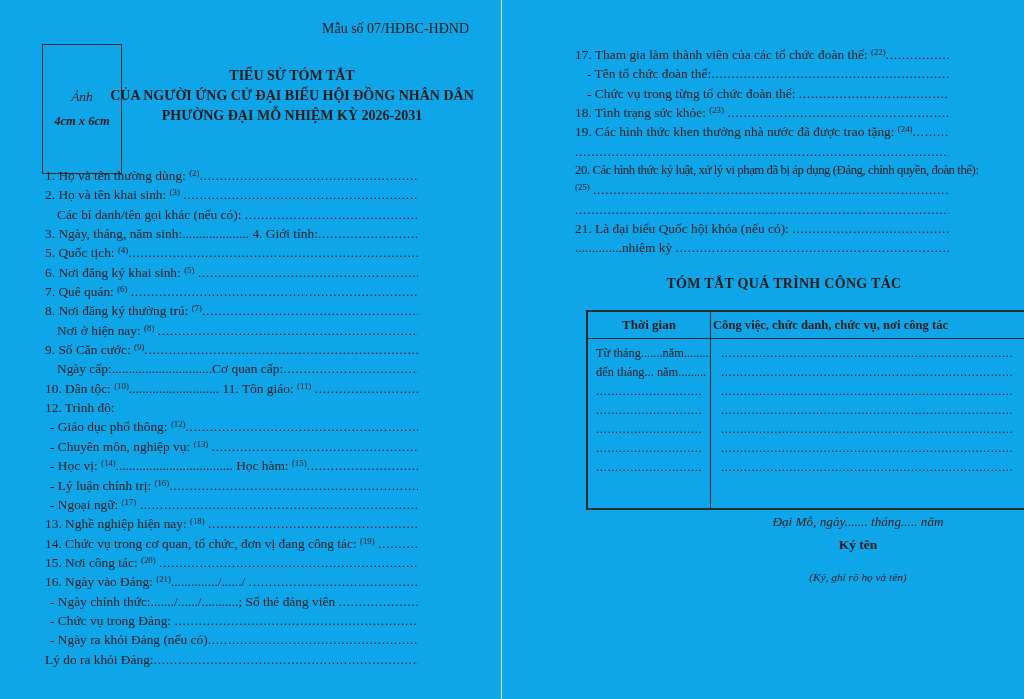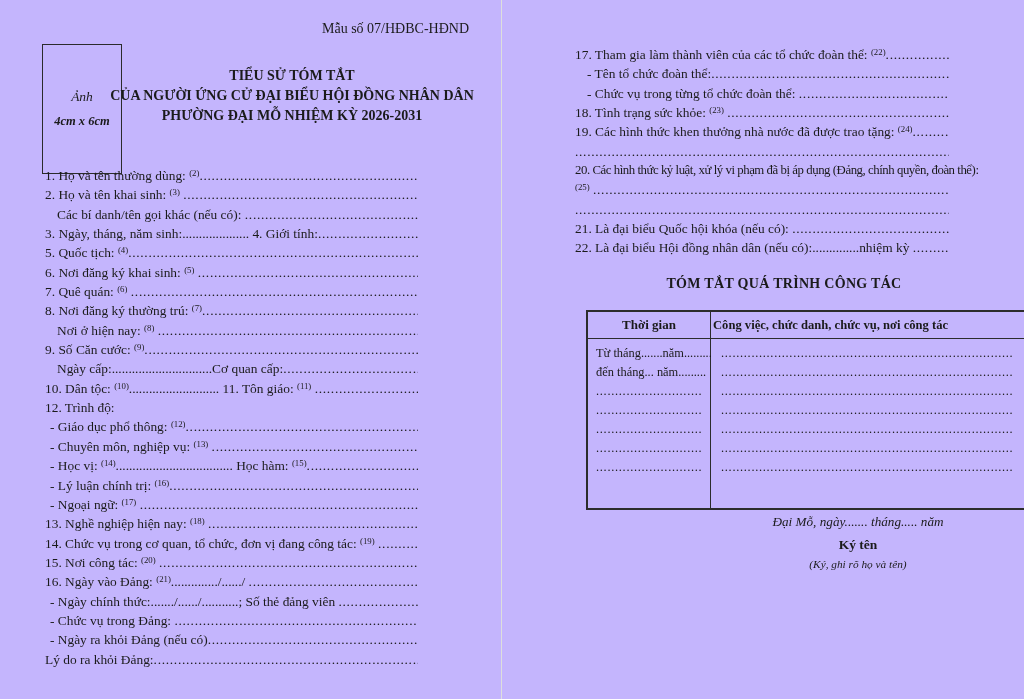--- a/index.html
+++ b/index.html
@@ -1,18 +1,18 @@
 <!DOCTYPE html>
 <html><head>
 <meta charset="utf-8">
 <style>
   html,body { margin:0; padding:0; background:#ffffff; }
   .sheet {
     position:relative; width:1024px; height:699px;
-    background:#c4b5fd; overflow:hidden;
+    background:#0ea5e9; overflow:hidden;
     font-family:"Liberation Serif","DejaVu Serif",serif;
     color:#1b1b1b;
   }
   .page-divider { position:absolute; left:501px; top:0; width:1px; height:699px; background:#dededc; }
 
   
   .form-number { position:absolute; left:322px; top:21px; font-size:14px; white-space:nowrap; }
   .photo-box {
     position:absolute; left:42px; top:44px; width:80px; height:130px;
     border:1.4px solid #2b2b2b; box-sizing:border-box;
@@ -56,21 +56,21 @@
   .wt-body { display:flex; flex:1; min-height:0; }
   .wt-c1 { width:123px; flex:0 0 123px; border-right:1.4px solid #2c2c2c; box-sizing:border-box; padding:7px 8px 0 8px; }
   .wt-c2 { flex:1; min-width:0; padding:7px 14px 0 10px; }
   .wt-row { height:19px; font-size:12.4px; white-space:pre; display:flex; align-items:baseline; }
   .tdots { display:block; width:100%; overflow:hidden; white-space:nowrap; letter-spacing:0.7px; }
 
   
   .signature { position:absolute; left:726px; top:514px; width:264px; text-align:center; }
   .sig-date  { font-style:italic; font-size:13.2px; white-space:nowrap; }
   .sig-label { font-weight:bold; font-size:13.5px; margin-top:7px; }
-  .sig-note  { font-style:italic; font-size:11.3px; margin-top:5px; }
+  .sig-note  { font-style:italic; font-size:11.3px; margin-top:18px; }
 </style>
 </head>
 <body>
 
 <div class="sheet">
 
   <div class="page-divider"></div>
 
   <div class="form-number">Mẫu số 07/HĐBC-HĐND</div>
 
@@ -117,21 +117,21 @@
       <div class="line"><span class="t">17. Tham gia làm thành viên của các tổ chức đoàn thể: </span><span class="sp">(22)</span><span class="df"></span></div>
       <div class="line sub"><span class="t">- Tên tổ chức đoàn thể:</span><span class="df"></span></div>
       <div class="line sub"><span class="t">- Chức vụ trong từng tổ chức đoàn thể: </span><span class="df"></span></div>
       <div class="line"><span class="t">18. Tình trạng sức khỏe: </span><span class="sp">(23)</span><span class="t"> </span><span class="df"></span></div>
       <div class="line"><span class="t">19. Các hình thức khen thưởng nhà nước đã được trao tặng: </span><span class="sp">(24)</span><span class="df"></span></div>
       <div class="line"><span class="df"></span></div>
       <div class="line tight"><span class="t">20. Các hình thức kỷ luật, xử lý vi phạm đã bị áp dụng (Đảng, chính quyền, đoàn thể):</span></div>
       <div class="line"><span class="sp">(25)</span><span class="t"> </span><span class="df"></span></div>
       <div class="line"><span class="df"></span></div>
       <div class="line"><span class="t">21. Là đại biểu Quốc hội khóa (nếu có): </span><span class="df"></span></div>
-      <div class="line"><span class="t">22. Là đại biểu Hội đồng nhân dân (nếu có):</span><span class="t">..............</span><span class="t">nhiệm kỳ </span><span class="df"></span></div>
+      <div class="line"><span class="t">..............</span><span class="t">nhiệm kỳ </span><span class="df"></span></div>
     </div>
 
   <div class="section-title">TÓM TẮT QUÁ TRÌNH CÔNG TÁC</div>
 
   <div class="work-table">
     <div class="wt-header">
       <div class="wt-h1">Thời gian</div>
       <div class="wt-h2">
         <div>Công việc, chức danh, chức vụ, nơi công tác</div>
       </div>

